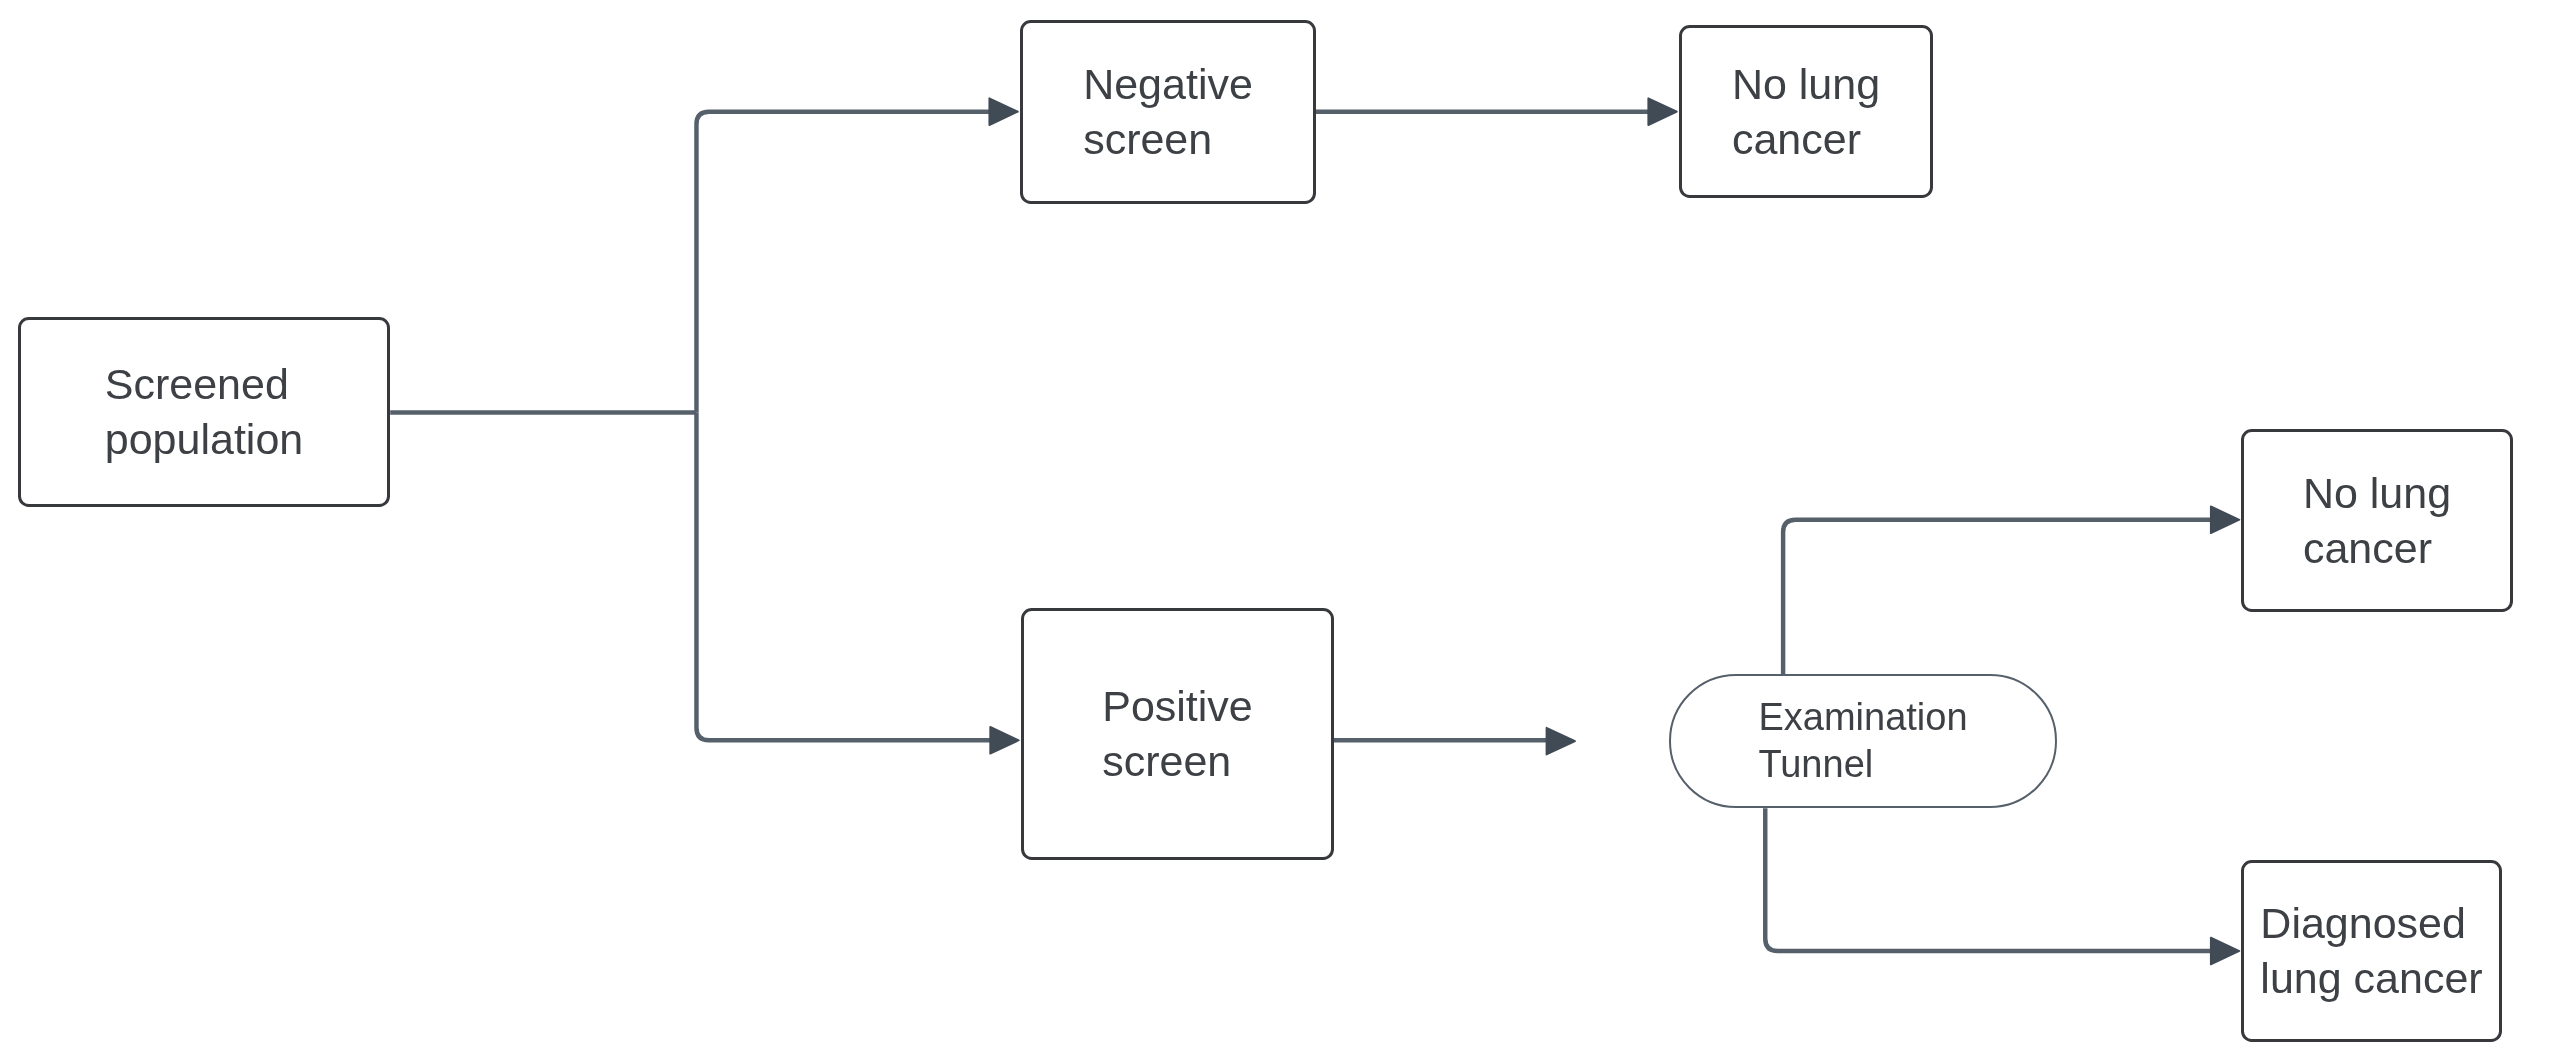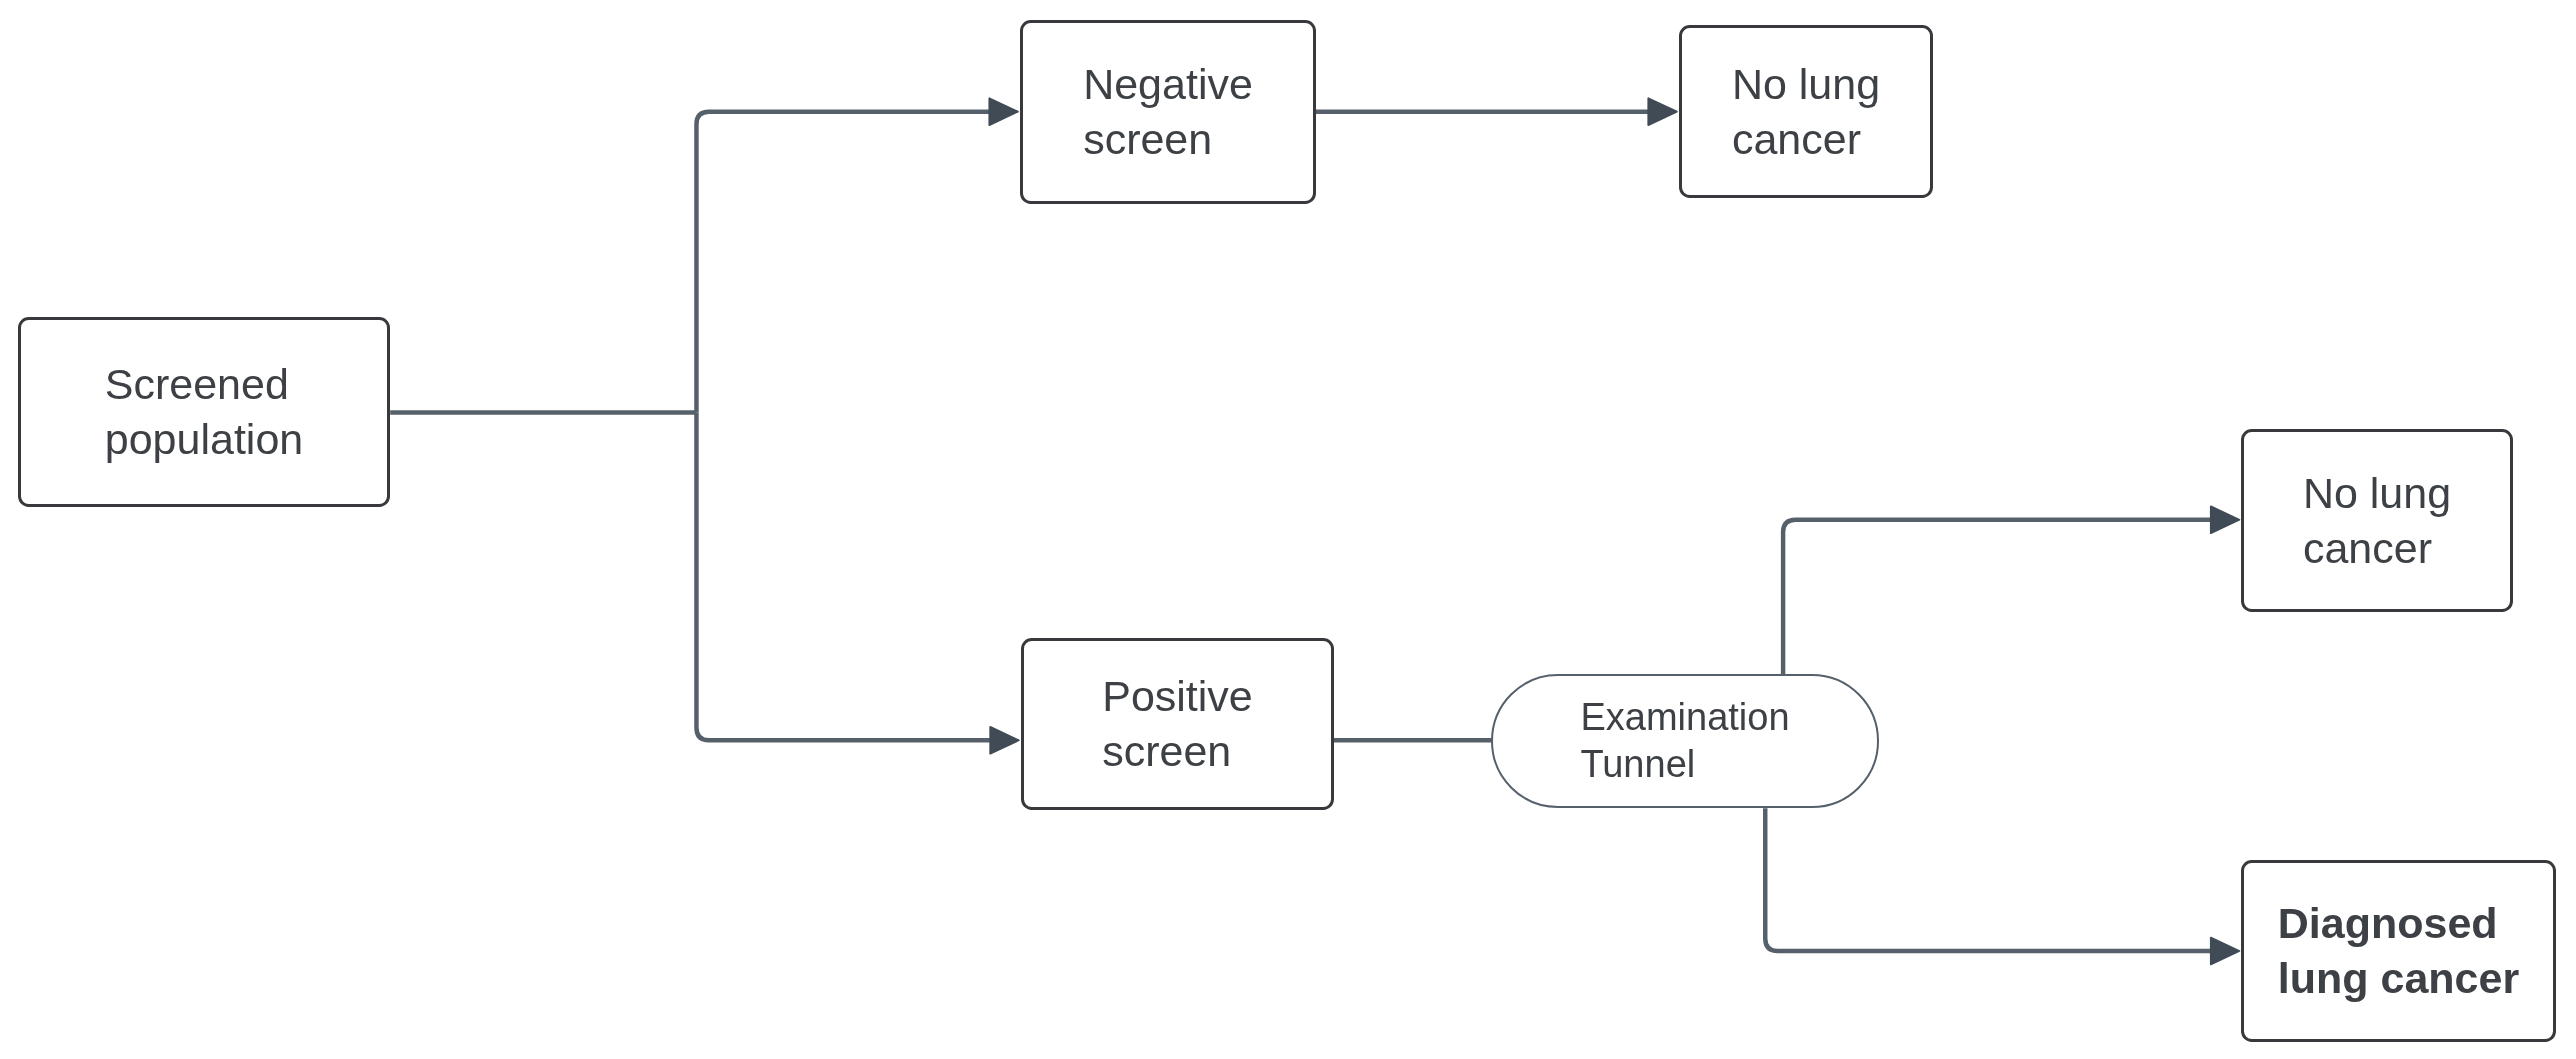--- a/index.html
+++ b/index.html
@@ -34,24 +34,24 @@
     white-space:pre-line;
   }
   .node.pill{
     border:2.7px solid var(--connector);
     border-radius:68px;
     font-size:38px;line-height:1.25;
   }
   #n-screened{left:18px;top:317px;width:372px;height:190px;}
   #n-negative{left:1020px;top:19.6px;width:296px;height:184px;}
   #n-nolung-top{left:1679px;top:25px;width:254px;height:173px;}
-  #n-positive{left:1021px;top:638px;width:313px;height:172px;}
-  #n-tunnel{left:1491px;top:674px;width:388px;height:134px;}
+  #n-positive{left:1021px;top:608px;width:313px;height:252px;}
+  #n-tunnel{left:1669px;top:674px;width:388px;height:134px;}
   #n-nolung-right{left:2241px;top:429px;width:272px;height:183px;}
-  #n-diagnosed{left:2241px;top:860px;width:315px;height:182px;font-weight:bold;}
+  #n-diagnosed{left:2241px;top:860px;width:261px;height:182px;}
 </style>
 </head>
 <body>
 
 <div class="canvas">
 
   <svg class="wires" viewBox="0 0 2885 1187" xmlns="http://www.w3.org/2000/svg">
 
     <path d="M 437 462 H 780"></path>
 

